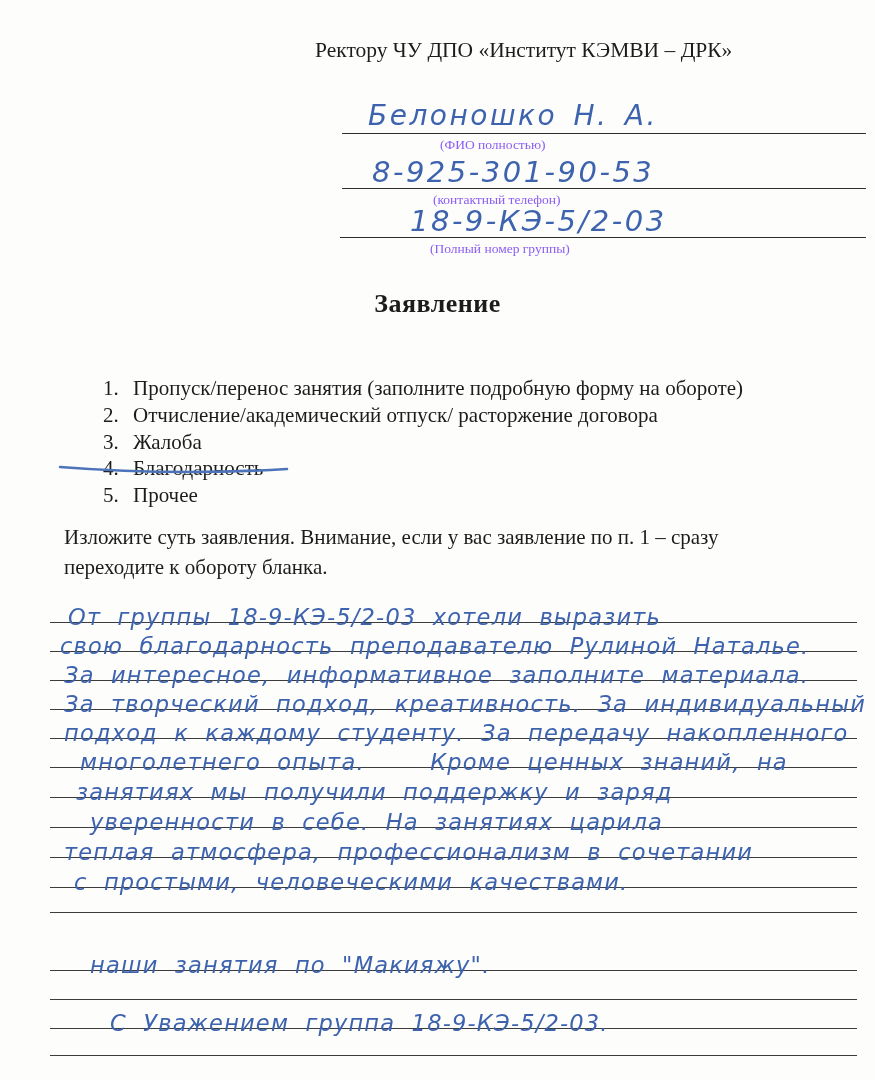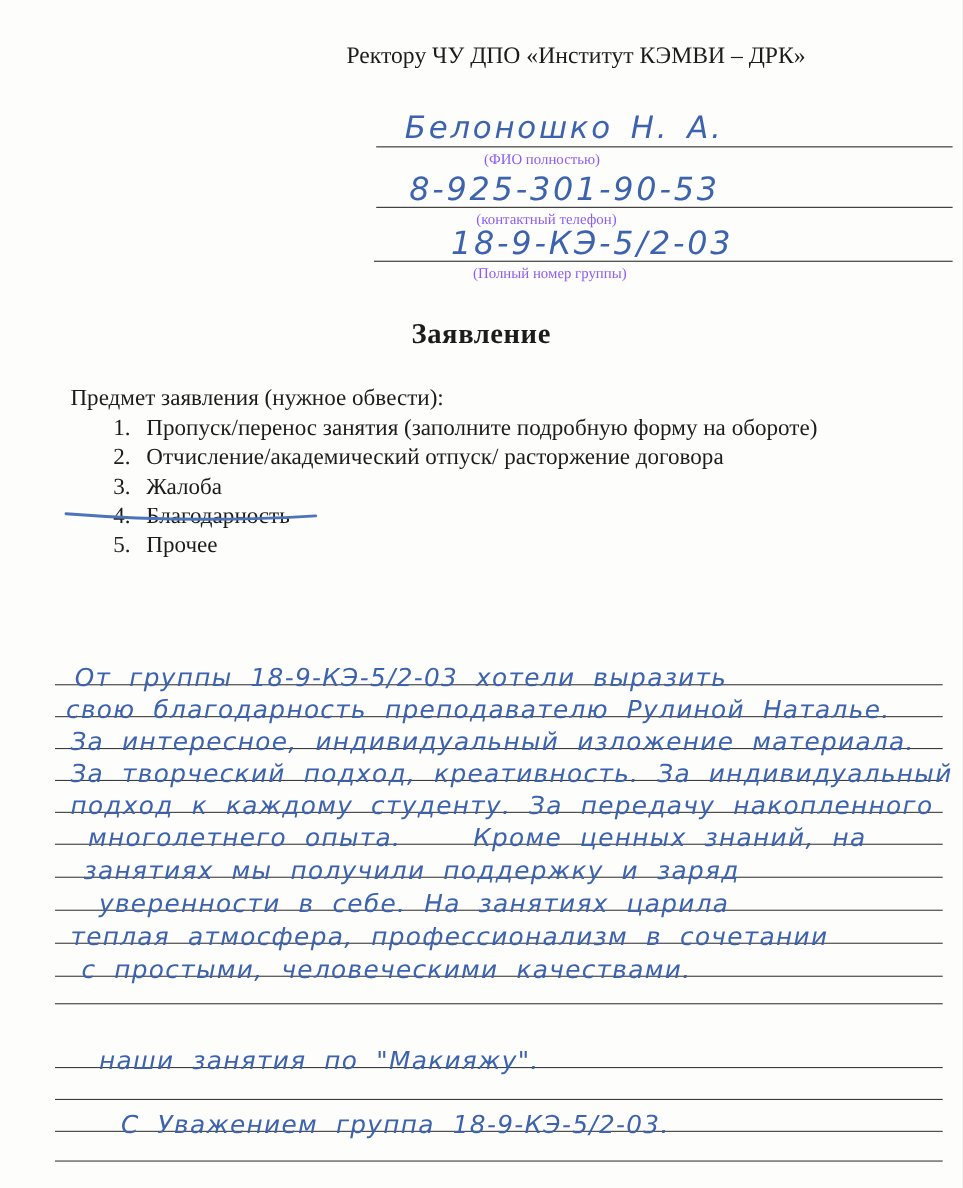--- a/index.html
+++ b/index.html
@@ -58,21 +58,20 @@
   <div class="abs hw hw-field" style="left:372px; top:155px; font-size:29px;">8-925-301-90-53</div>
   <div class="abs rule" style="left:342px; top:188px; width:524px;"></div>
   <div class="abs field-label" style="left:433px; top:192px;">(контактный телефон)</div>
 
   <div class="abs hw hw-field" style="left:410px; top:204px; font-size:29px;">18-9-КЭ-5/2-03</div>
   <div class="abs rule" style="left:340px; top:237px; width:526px;"></div>
   <div class="abs field-label" style="left:430px; top:241px;">(Полный номер группы)</div>
 
   <div class="abs doc-title">Заявление</div>
 
-  <div class="abs prompt">Предмет заявления (нужное обвести):</div>
 
   <div class="abs options">
     <div class="option-row">
       <span class="option-num">1.</span>
       <span class="option-text">Пропуск/перенос занятия (заполните подробную форму на обороте)</span>
     </div>
     <div class="option-row">
       <span class="option-num">2.</span>
       <span class="option-text">Отчисление/академический отпуск/ расторжение договора</span>
     </div>
@@ -87,29 +86,30 @@
     <div class="option-row">
       <span class="option-num">5.</span>
       <span class="option-text">Прочее</span>
     </div>
   </div>
 
   <svg class="abs thanks-underline" width="232" height="14" viewBox="0 0 232 14">
     <path d="M2,4 Q116,13 229,6" stroke="#4d74ba" stroke-width="2.6" fill="none" stroke-linecap="round"></path>
   </svg>
 
+  <div class="abs instruction">Изложите суть заявления. Внимание, если у вас заявление по п. 1 – сразу переходите к обороту бланка.</div>
 
   <div class="abs wline" style="top:592px;">
       <span class="hw" style="left:18px;">От группы 18-9-КЭ-5/2-03 хотели выразить</span>
     </div>
   <div class="abs wline" style="top:621px;">
       <span class="hw" style="left:10px;">свою благодарность преподавателю Рулиной Наталье.</span>
     </div>
   <div class="abs wline" style="top:650px;">
-      <span class="hw">За интересное, индивидуальный изложение материала.</span>
+      <span class="hw">За интересное, информативное заполните материала.</span>
     </div>
   <div class="abs wline" style="top:679px;">
       <span class="hw">За творческий подход, креативность. За индивидуальный</span>
     </div>
   <div class="abs wline" style="top:708px;">
       <span class="hw">подход к каждому студенту. За передачу накопленного</span>
     </div>
   <div class="abs wline" style="top:737px;">
       <span class="hw" style="left:30px;">многолетнего опыта.    Кроме ценных знаний, на</span>
     </div>

